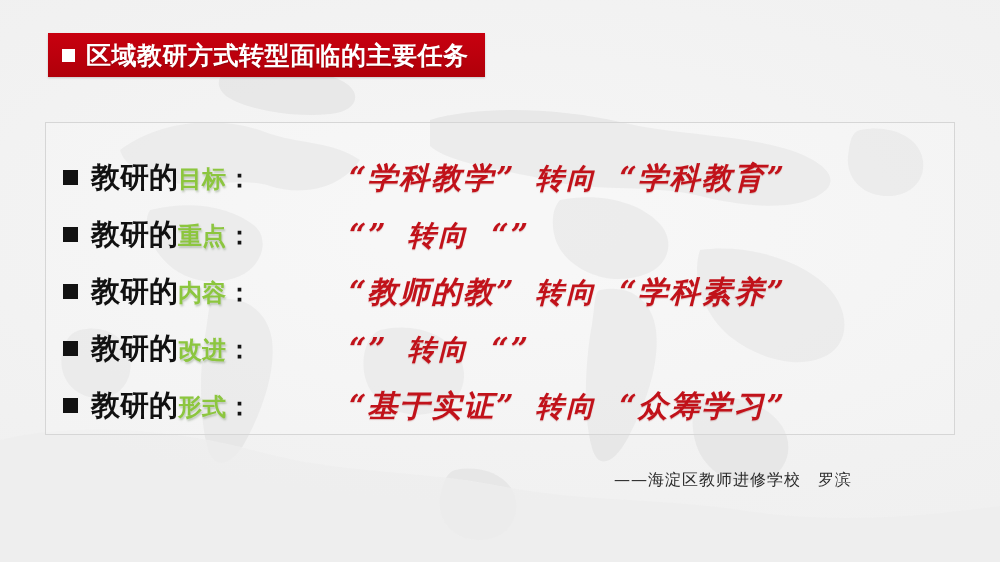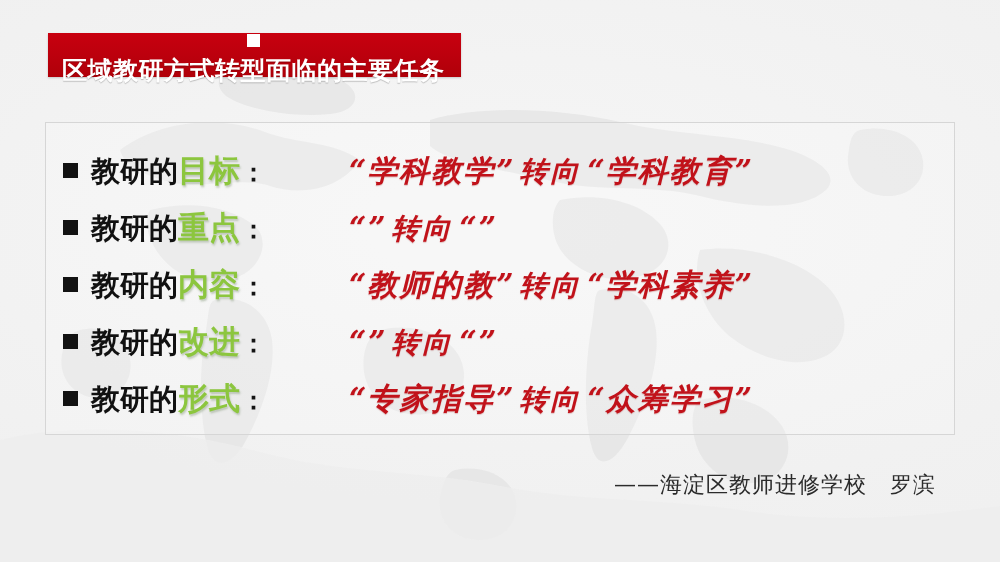--- a/index.html
+++ b/index.html
@@ -39,21 +39,20 @@
     position: absolute;
     left: 48px;
     top: 33px;
     height: 44px;
     padding: 0 16px 0 14px;
     background: linear-gradient(180deg, #c8000f 0%, #bc000d 50%, #b00009 100%);
     display: flex;
     align-items: center;
     gap: 11px;
     box-shadow: 0 1px 2px rgba(0,0,0,.18);
-    flex-direction: column;
   }
   .title-bullet {
     width: 13px;
     height: 13px;
     background: #ffffff;
     flex: 0 0 auto;
     margin-top: 1px;
   }
   .title-text {
     color: #ffffff;
@@ -71,21 +70,21 @@
     left: 45px;
     top: 122px;
     width: 910px;
     height: 313px;
     border: 1px solid #d6d6d6;
     background: rgba(255,255,255,.20);
     box-sizing: border-box;
     padding: 12px 0 0 0;
     display: flex;
     flex-direction: column;
-    justify-content: center;
+    justify-content: flex-end;
   }
 
   .row {
     display: flex;
     align-items: center;
     height: 57px;
     padding-left: 17px;
     box-sizing: border-box;
   }
 
@@ -104,21 +103,21 @@
     width: 258px;
   }
   .label-prefix {
     font-size: 29px;
     font-weight: 700;
     color: #111111;
     letter-spacing: 0px;
     line-height: 1;
   }
   .label-key {
-    font-size: 31px;
+    font-size: 24px;
     font-weight: 700;
     color: #8cc63e;
     line-height: 1;
     letter-spacing: 0px;
     text-shadow: 1px 2px 2px rgba(130,150,120,.45);
   }
   .label-colon {
     font-size: 25px;
     font-weight: 700;
     color: #141414;
@@ -137,32 +136,32 @@
     align-items: baseline;
     gap: 0px;
     white-space: nowrap;
     text-shadow: 0 1px 1px rgba(150,20,20,.25);
   }
   .q-open { margin-right: 1px; }
   .q-close { margin-left: 1px; }
   .phrase-from { letter-spacing: 2px; }
   .phrase-to   { letter-spacing: 2px; }
   .phrase-mid {
-    margin: 0 6px;
+    margin: 0 22px;
     letter-spacing: 3px;
     font-size: 28px;
   }
 
   
   .attribution {
     position: absolute;
     left: 614px;
     top: 470px;
     font-family: "DejaVu Serif", "Liberation Serif", serif;
-    font-size: 22px;
+    font-size: 16px;
     color: #2b2b2b;
     letter-spacing: 1px;
     white-space: nowrap;
   }
 </style>
 </head>
 <body>
 
 <div class="slide">
 
@@ -266,21 +265,21 @@
 
     <div class="row">
       <span class="row-bullet"></span>
       <span class="row-label">
         <span class="label-prefix">教研的</span>
         <span class="label-key">形式</span>
         <span class="label-colon">：</span>
       </span>
       <span class="row-phrase">
         <span class="q-open">“</span>
-          <span class="phrase-from">专家指导</span>
+          <span class="phrase-from">基于实证</span>
           <span class="q-close">”</span>
         <span class="phrase-mid">转向</span>
         <span class="q-open">“</span>
           <span class="phrase-to">众筹学习</span>
           <span class="q-close">”</span>
       </span>
     </div>
 
   </div>
 

